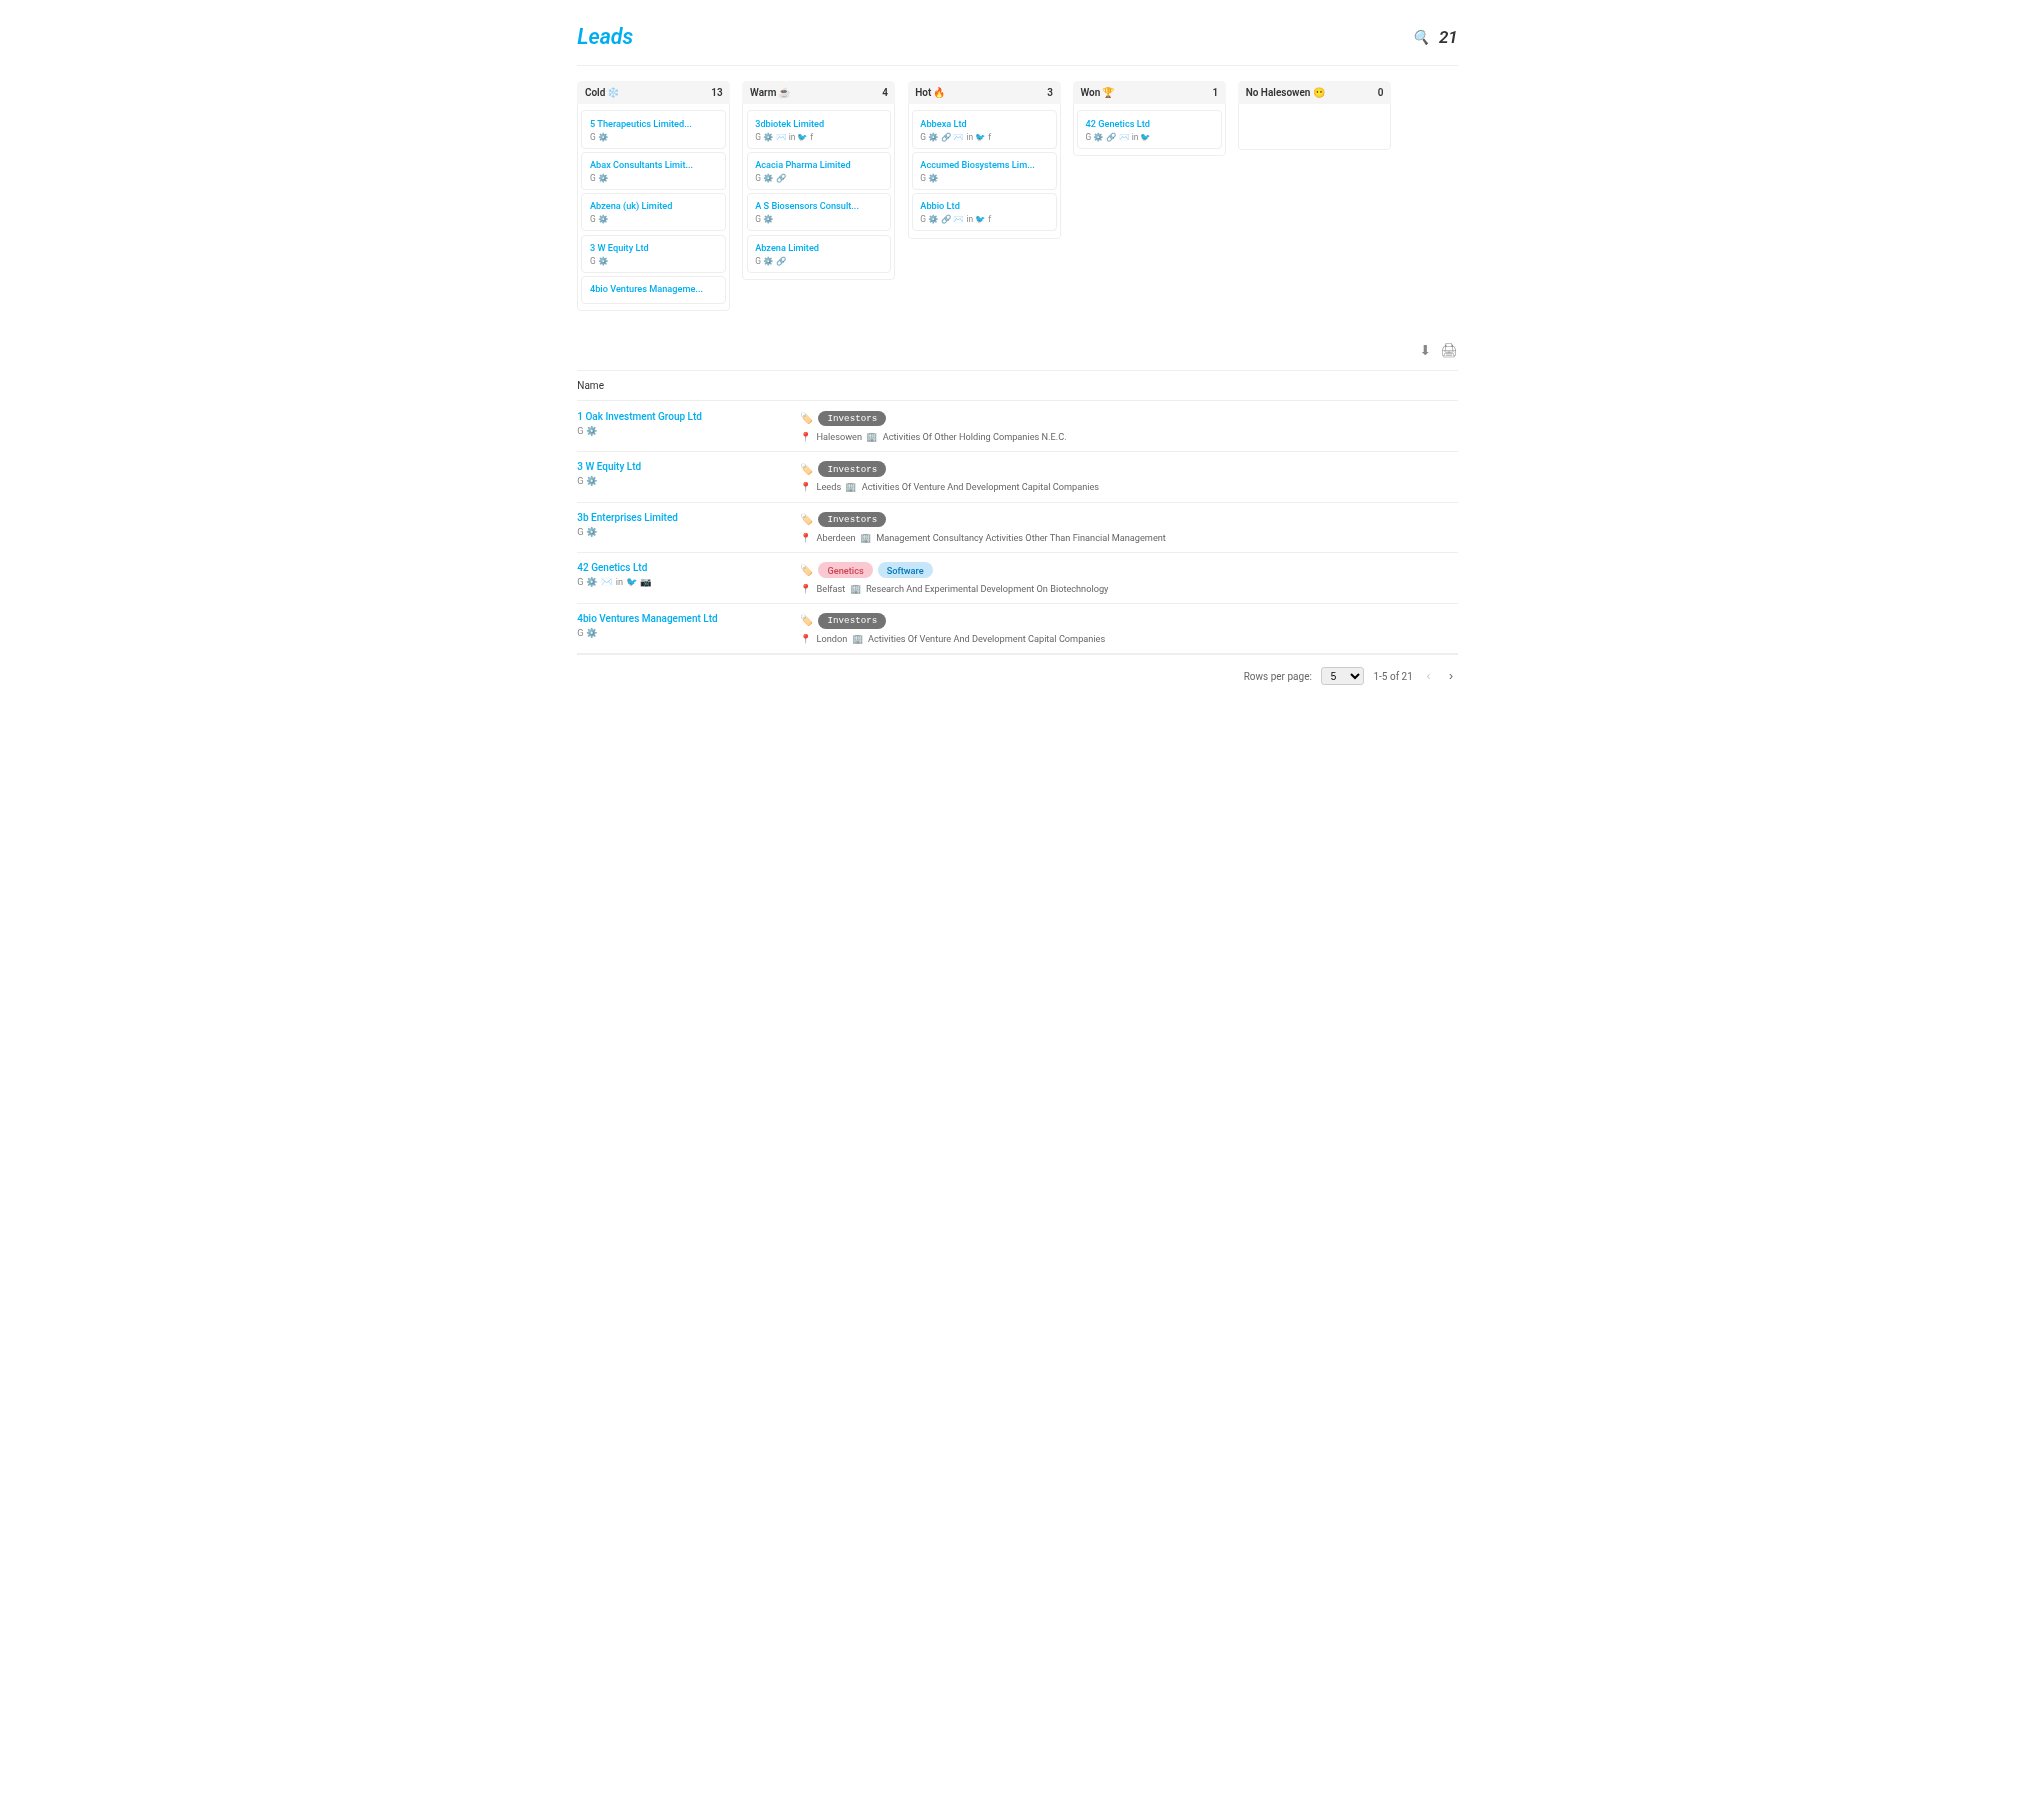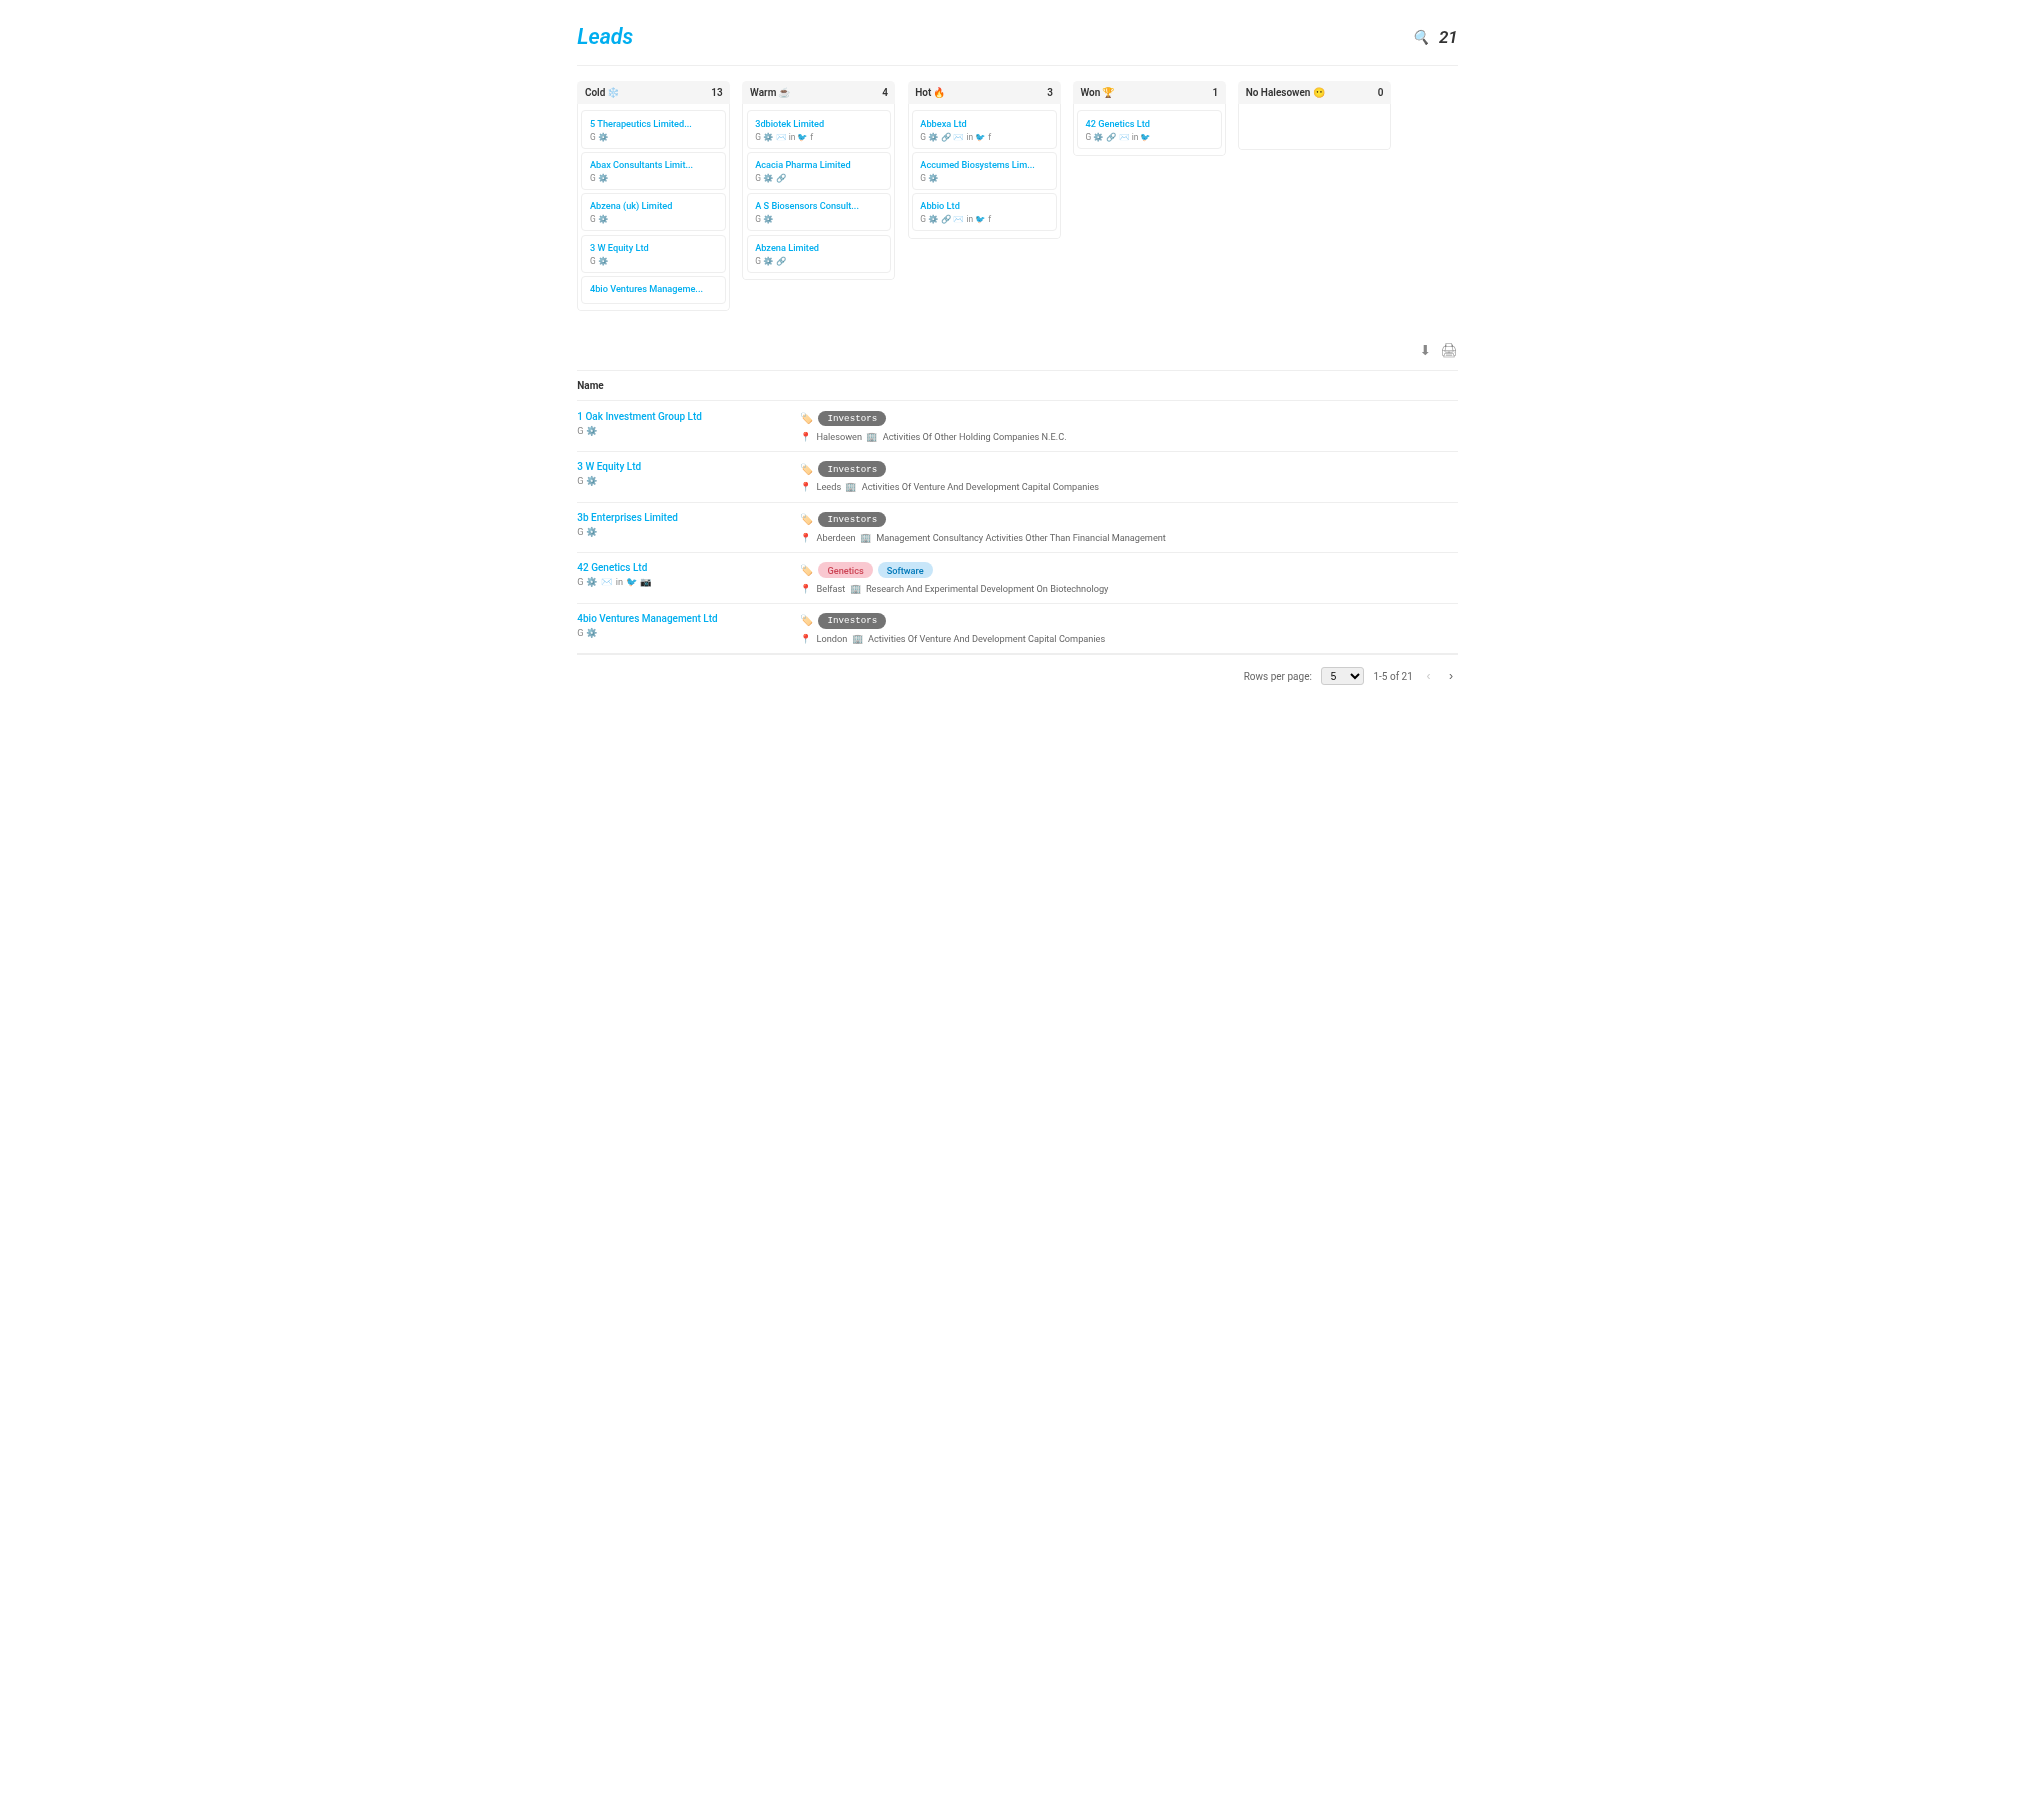--- a/index.html
+++ b/index.html
@@ -23,21 +23,21 @@
     .kanban-card-title { color: #00aeef; font-size: 9.2px; font-weight: 500; margin-bottom: 3.1px; }
     .kanban-card-icons { display: flex; gap: 2.3px; flex-wrap: wrap; font-size: 8.4px; color: #888; }
     .col-lost { min-width: 92px; }
 
     
     .table-toolbar { display: flex; justify-content: flex-end; gap: 9.2px; padding: 6.1px 0; margin-bottom: 6.1px; }
     .toolbar-icon { color: #888; cursor: pointer; font-size: 13.8px; }
 
     
     .table-section { border-top: 1.5px solid #eee; }
-    .table-header { padding: 9.2px 0; font-weight: 700; font-size: 10px; color: #333; border-bottom: 0.8px solid #eee; }
+    .table-header { padding: 9.2px 0; font-weight: 400; font-size: 10px; color: #333; border-bottom: 0.8px solid #eee; }
     .table-row { border-bottom: 0.8px solid #eee; padding: 9.2px 0; display: grid; grid-template-columns: 214px 1fr; gap: 9.2px; align-items: start; }
     .row-left { }
     .row-name { color: #00aeef; font-weight: 500; font-size: 10px; margin-bottom: 3.1px; cursor: pointer; }
     .row-icons { display: flex; gap: 3.1px; font-size: 9.2px; color: #888; }
     .row-right { }
     .row-tags { display: flex; gap: 4.6px; flex-wrap: wrap; margin-bottom: 4.6px; align-items: center; }
     .tag { display: inline-flex; align-items: center; gap: 3.1px; padding: 2.3px 9.2px; border-radius: 15.3px; font-size: 9.2px; font-weight: 500; }
     .tag-investors { background: #737373; color: #fff; font-family: Liberation Mono, monospace; }
     .tag-genetics { background: #f9c8d0; color: #c45; }
     .tag-software { background: #c8e6f9; color: #0078b8; }

